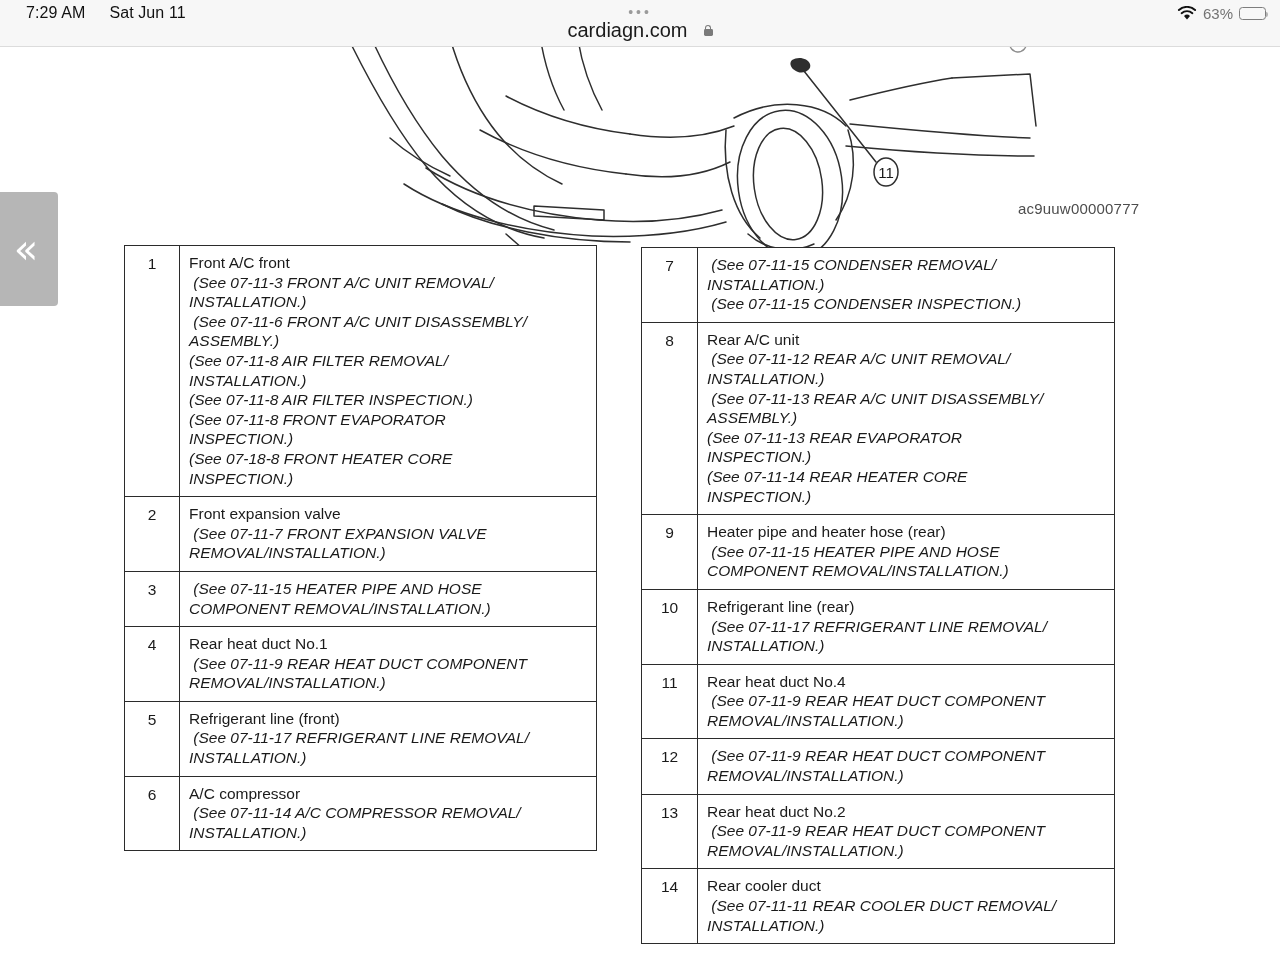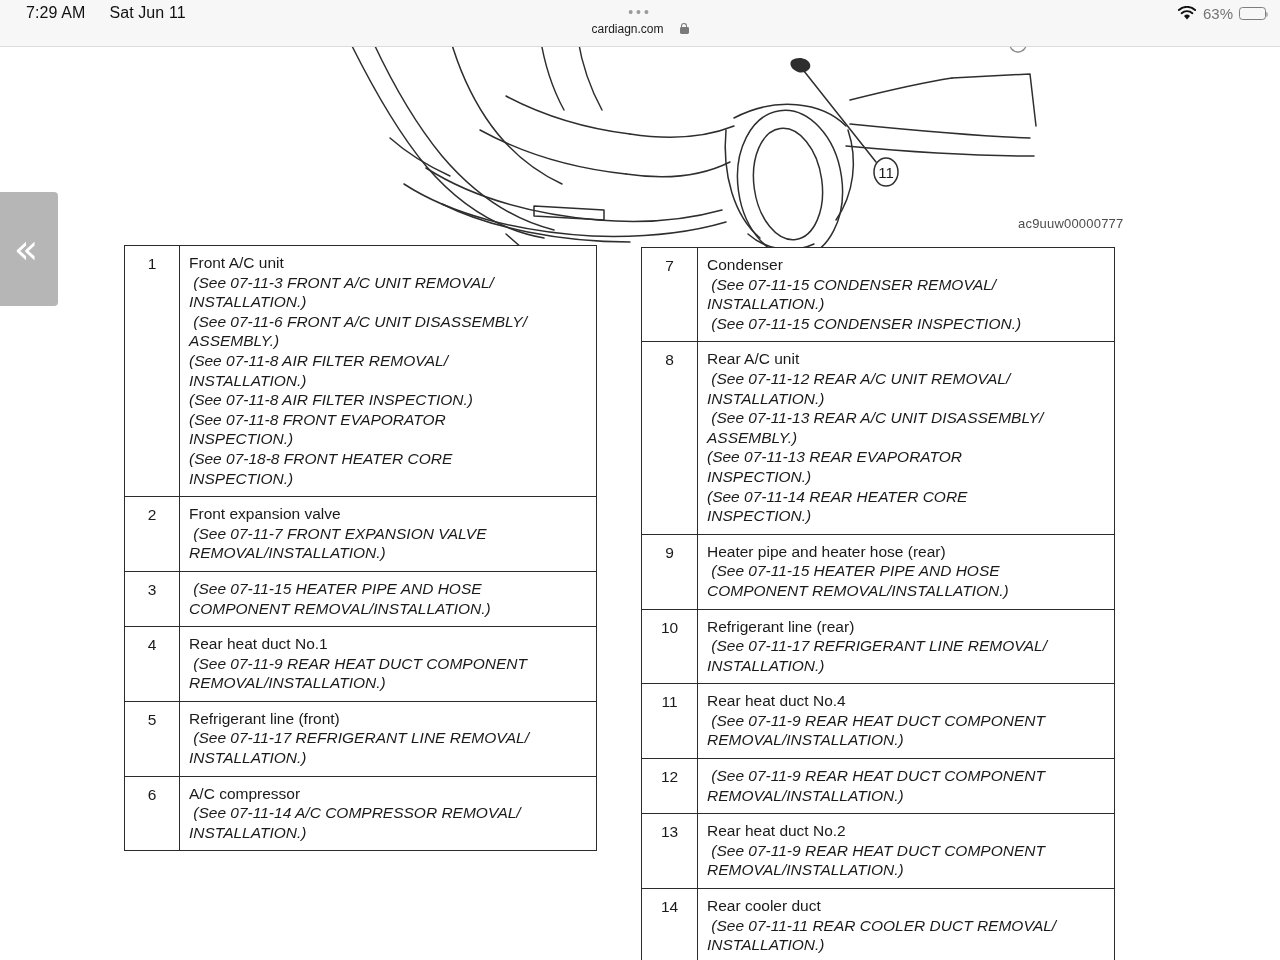--- a/index.html
+++ b/index.html
@@ -82,21 +82,21 @@
     letter-spacing: 3px;
     color: #9b9b9b;
     font-size: 14px;
     line-height: 9px;
     height: 11px;
   }
   #url-row {
     display: inline-flex;
     align-items: center;
     gap: 16px;
-    font-size: 12px;
+    font-size: 20px;
     color: #1b1b1b;
     pointer-events: auto;
   }
   .lock-icon {
     display: inline-block;
     width: 9px; height: 11px;
     position: relative;
     margin-bottom: 1px;
   }
   .lock-icon .shackle {
@@ -148,22 +148,22 @@
   
   #illustration {
     position: absolute;
     left: 330px; top: -12px;
     width: 760px; height: 230px;
   }
   #illustration svg { display: block; }
 
   #img-code {
     position: absolute;
-    left: 1018px; top: 170px;
-    font-size: 13px;
+    left: 1018px; top: 154px;
+    font-size: 15px;
     color: #4d4d4d;
     letter-spacing: .2px;
     font-family: "Liberation Sans", sans-serif;
   }
 
   
   .idx-table {
     position: absolute;
     border: 1.6px solid #2b2b2b;
     box-sizing: border-box;
@@ -316,21 +316,21 @@
       <ellipse cx="688" cy="8" rx="9" ry="10" fill="none" stroke="#8d8d8d" stroke-width="1.4"></ellipse>
     </svg>
   </div>
 
   <div id="img-code">ac9uuw00000777</div>
 
   <div class="idx-table" id="table-left">
       <div class="idx-row">
         <div class="idx-num">1</div>
         <div class="idx-body">
-          <div class="idx-title">Front A/C unit</div>
+          <div class="idx-title">Front A/C front</div>
           <div class="idx-refs">
             <div class="idx-ref"> (See 07-11-3 FRONT A/C UNIT REMOVAL/
 INSTALLATION.)</div>
             <div class="idx-ref"> (See 07-11-6 FRONT A/C UNIT DISASSEMBLY/
 ASSEMBLY.)</div>
             <div class="idx-ref">(See 07-11-8 AIR FILTER REMOVAL/
 INSTALLATION.)</div>
             <div class="idx-ref">(See 07-11-8 AIR FILTER INSPECTION.)</div>
             <div class="idx-ref">(See 07-11-8 FRONT EVAPORATOR
 INSPECTION.)</div>
@@ -387,21 +387,20 @@
 INSTALLATION.)</div>
           </div>
         </div>
       </div>
     </div>
 
   <div class="idx-table" id="table-right">
       <div class="idx-row">
         <div class="idx-num">7</div>
         <div class="idx-body">
-          <div class="idx-title">Condenser</div>
           <div class="idx-refs">
             <div class="idx-ref"> (See 07-11-15 CONDENSER REMOVAL/
 INSTALLATION.)</div>
             <div class="idx-ref"> (See 07-11-15 CONDENSER INSPECTION.)</div>
           </div>
         </div>
       </div>
       <div class="idx-row">
         <div class="idx-num">8</div>
         <div class="idx-body">

